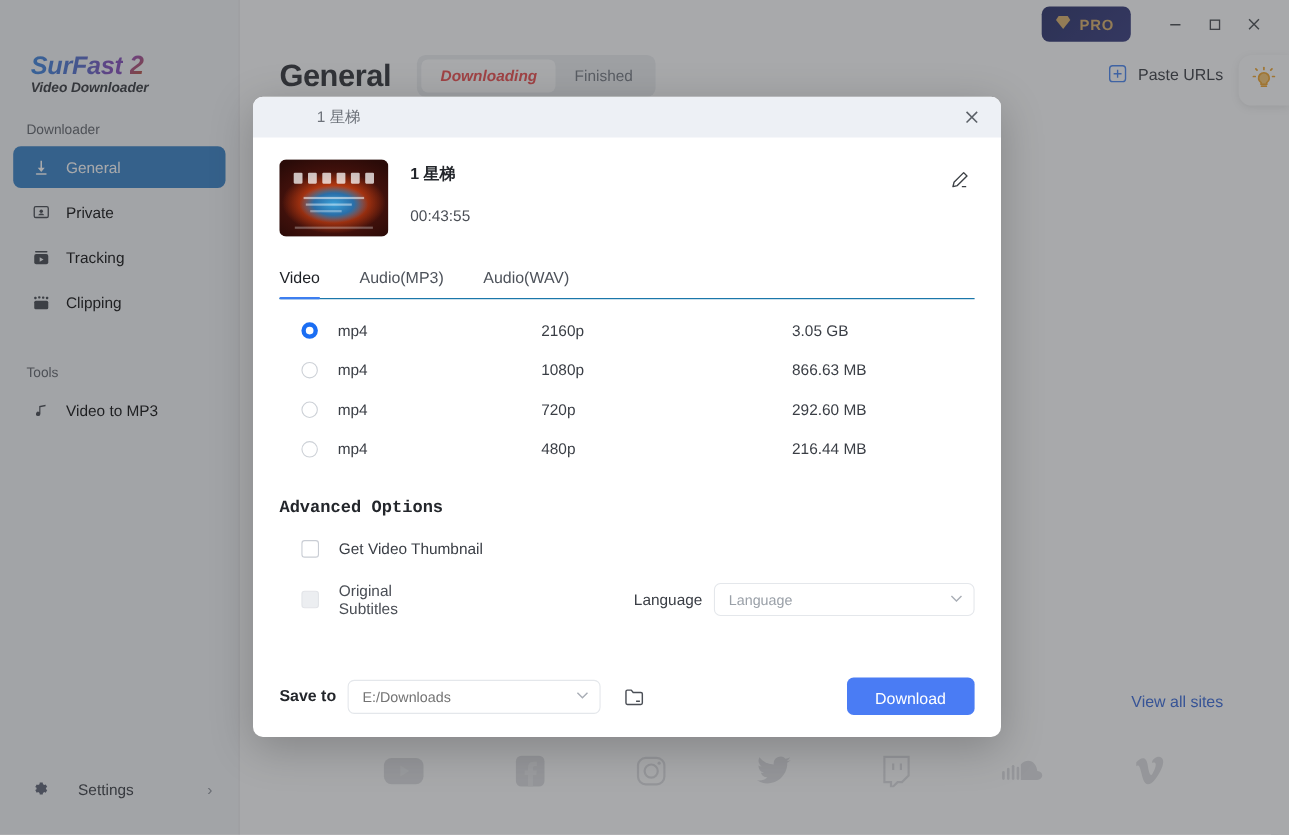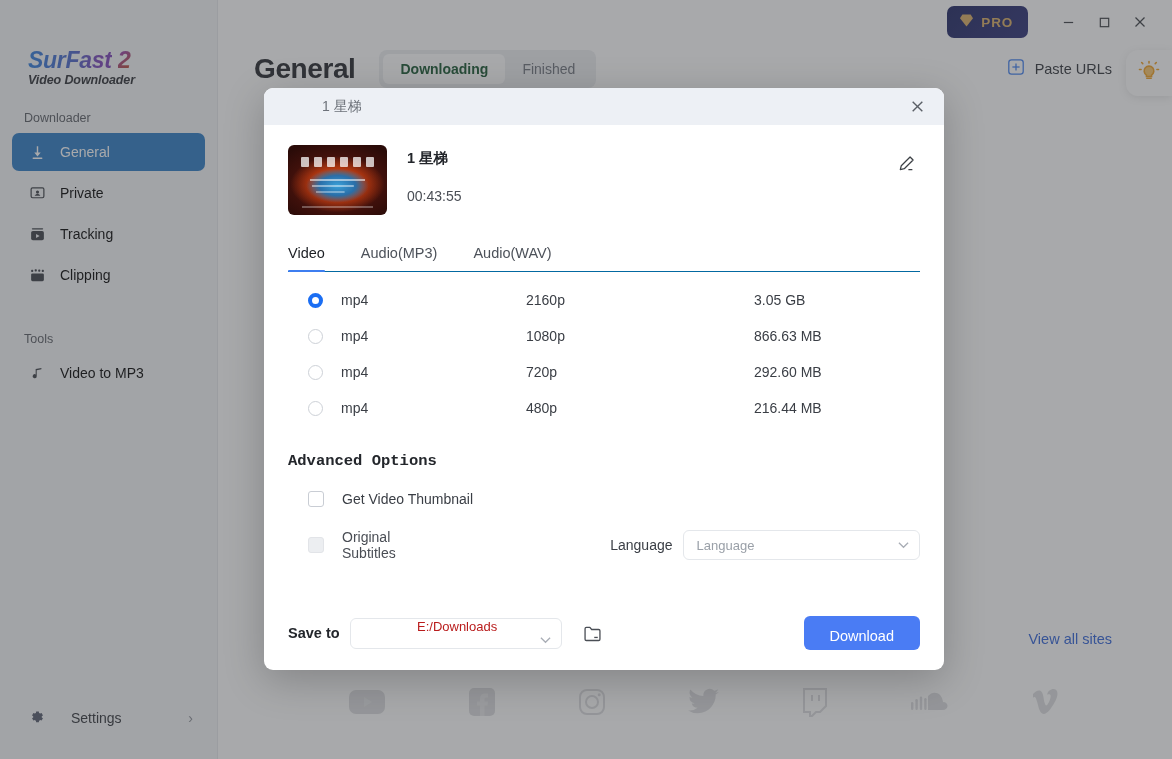--- a/index.html
+++ b/index.html
@@ -89,21 +89,21 @@
   }
   #page-title { font-size: 28px; font-weight: bold; color: #23262b; letter-spacing: -0.4px; }
   #seg {
     display: flex; background: #eceef1; border-radius: 8px; padding: 4px;
     margin-left: 6px;
   }
   .seg-tab {
     padding: 7px 17px; border-radius: 6px; font-size: 14px;
     color: #6e737b; cursor: pointer;
   }
-  .seg-tab.active { background: #ffffff; color: #14532d; font-weight: bold; }
+  .seg-tab.active { background: #ffffff; color: #ef4444; font-weight: bold; font-style: italic; }
 
   #head-right {
     position: absolute; right: 60px; top: 58px;
     display: flex; align-items: center; gap: 10px;
     font-size: 14.5px; color: #2f3238; cursor: pointer;
   }
   #bulb-btn {
     position: absolute; right: 0; top: 50px;
     width: 46px; height: 46px; border-radius: 12px 0 0 12px;
     background: #ffffff; box-shadow: 0 2px 8px rgba(0,0,0,.10);
@@ -120,21 +120,21 @@
     font-size: 14.5px; color: #2f62d8; cursor: pointer;
   }
 
   
   #overlay {
     position: absolute; inset: 0; background: rgba(66,68,72,.46);
   }
 
   
   #modal {
-    position: absolute; left: 264px; top: 88px;
+    position: absolute; left: 230px; top: 88px;
     width: 680px; height: 582px;
     background: #ffffff; border-radius: 9px;
     box-shadow: 0 10px 40px rgba(0,0,0,.22);
     overflow: hidden; display: flex; flex-direction: column;
   }
   #modal-header {
     height: 37px; background: #edf0f5;
     display: flex; align-items: center;
     padding: 0 14px 0 58px; flex: 0 0 37px;
   }
@@ -236,21 +236,21 @@
   }
   .select .caret { margin-left: auto; color: #a9aeb6; font-size: 11px; padding-left: 10px; }
   #lang-select { width: 245px; }
 
   
   #modal-footer {
     display: flex; align-items: center; padding: 0 24px 0 24px;
     height: 74px; flex: 0 0 74px;
   }
   #saveto-label { font-size: 14.5px; font-weight: bold; color: #23262b; margin-right: 10px; }
-  #path-select { width: 212px; height: 31px; color: #b91c1c; flex-direction: column; }
+  #path-select { width: 230px; height: 31px; color: #737373; }
   #folder-btn {
     width: 30px; height: 30px; margin-left: 16px; cursor: pointer;
     display: flex; align-items: center; justify-content: center; color: #4a4e55;
   }
   #download-btn {
     margin-left: auto; background: #4a7cf4; color: #fff;
     border: none; border-radius: 6px; height: 34px; padding: 12px 26px;
     font-size: 14.5px; cursor: pointer;
     font-family: "Liberation Sans", sans-serif;
   }

